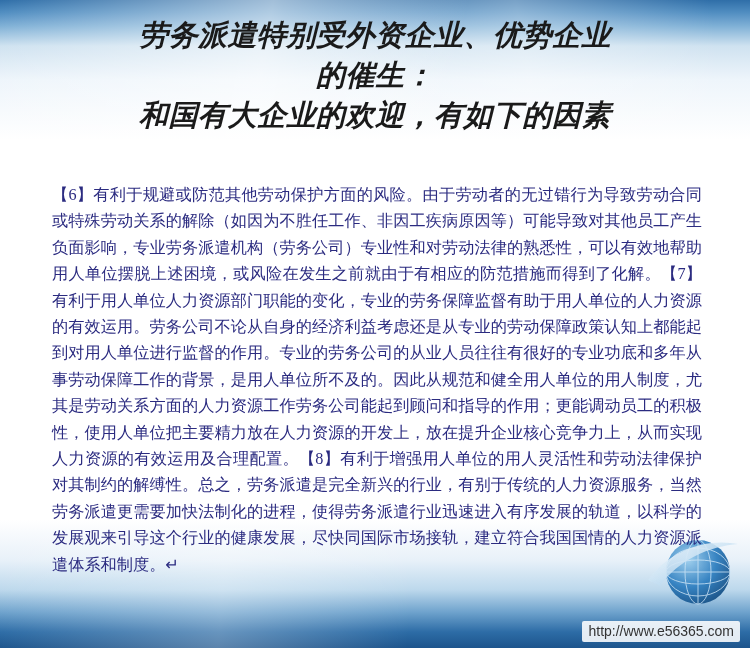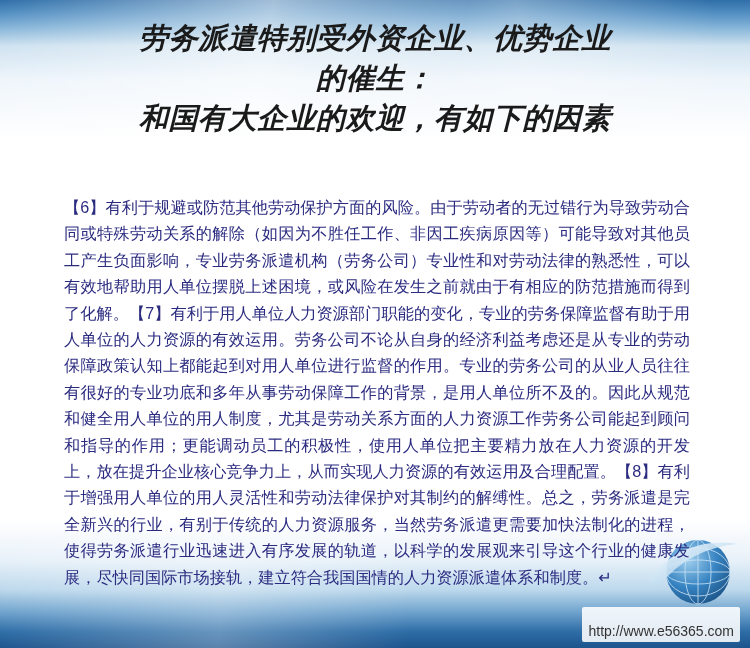--- a/index.html
+++ b/index.html
@@ -59,45 +59,45 @@
     position: absolute;
     left: 0;
     top: 18px;
     width: 750px;
     text-align: center;
     padding: 0 24px;
     box-sizing: border-box;
     z-index: 3;
   }
   .title-line {
-    font-family: Liberation Serif, serif;
+    font-family: Liberation Mono, monospace;
     font-weight: bold;
     font-style: italic;
     font-size: 29px;
     line-height: 40px;
     color: #1a1a1a;
     letter-spacing: 0.5px;
     white-space: nowrap;
   }
 
   .body-block {
     position: absolute;
     left: 48px;
     top: 178px;
     width: 658px;
     z-index: 3;
   }
   .para {
-    font-family: Liberation Sans, sans-serif;
+    font-family: Liberation Serif, serif;
     font-size: 16.2px;
     line-height: 26.4px;
     color: #2b2b80;
     text-align: justify;
     text-justify: inter-ideograph;
-    margin: 16px;
+    margin: 4px;
     letter-spacing: 0px;
   }
 
   .globe {
     position: absolute;
     right: 6px;
     bottom: 38px;
     width: 104px;
     height: 86px;
     z-index: 2;
@@ -106,21 +106,21 @@
 
   .watermark {
     position: absolute;
     right: 10px;
     bottom: 6px;
     z-index: 5;
     font-family: "Liberation Sans", sans-serif;
     font-size: 14px;
     color: #333333;
     background: rgba(255,255,255,0.88);
-    padding: 16px 6px 3px 6px;
+    padding: 2px 6px 3px 6px;
     border-radius: 2px;
   }
 </style>
 </head>
 <body>
 
 <div class="slide">
 
   <div class="title-block">
     <div class="title-line">劳务派遣特别受外资企业、优势企业</div>

